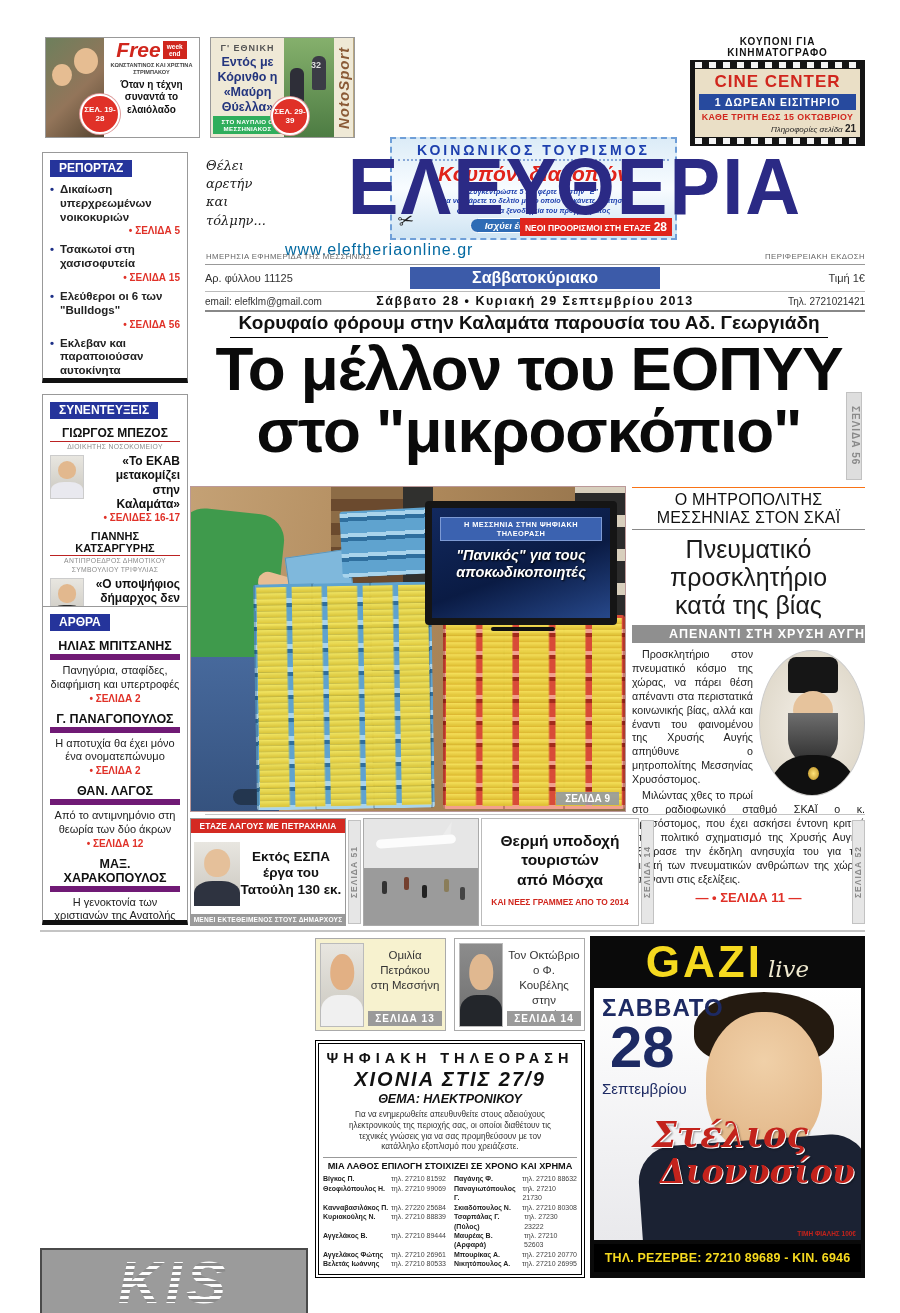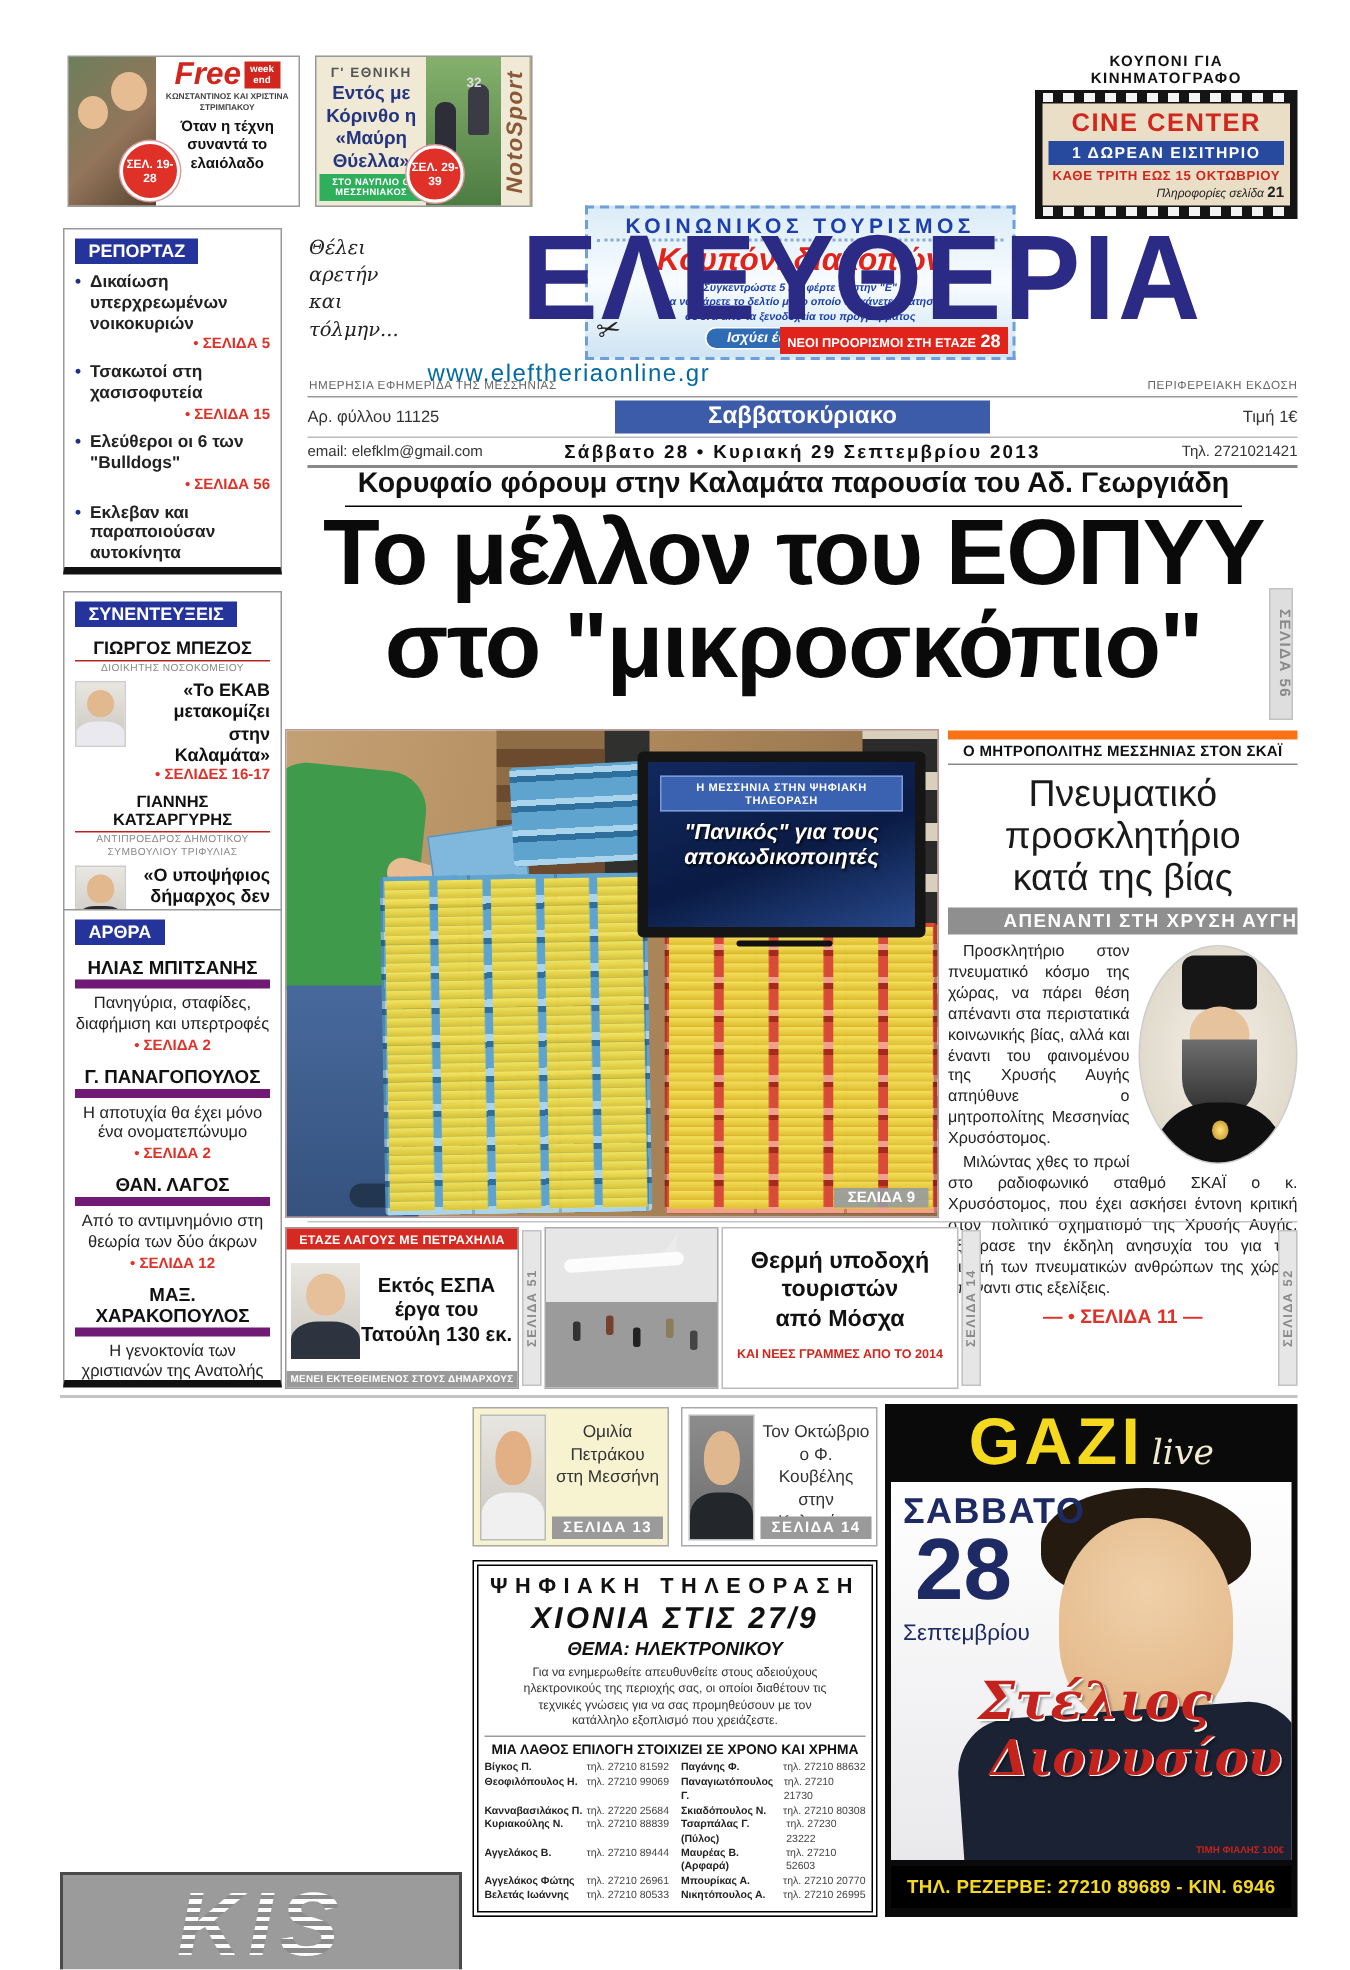--- a/index.html
+++ b/index.html
@@ -27,21 +27,21 @@
 .adnoto{left:210px;top:37px;width:145px;height:101px;border:1px solid #999;background:#efe9d6;display:flex;position:relative}
 .adnoto-brand{writing-mode:vertical-rl;transform:rotate(180deg);font-weight:bold;font-style:italic;font-size:15px;color:#8a5a36;padding:2px 1px;border-left:1px solid #b9a77f;letter-spacing:1px;text-align:center}
 .adnoto-mid{flex:1;text-align:center;padding:5px 2px 3px;display:flex;flex-direction:column}
 .noto-league{font-size:9px;font-weight:bold;color:#555;letter-spacing:1px}
 .noto-title{font-size:12.5px;font-weight:bold;color:#23357e;line-height:1.2;margin-top:2px}
 .noto-foot{margin-top:auto;background:#2fae5c;color:#fff;font-size:6.2px;font-weight:bold;padding:2px 1px;letter-spacing:.3px}
 .adnoto-photo{width:50px;position:relative;background:linear-gradient(#85b06c,#4d7c43);overflow:hidden}
 .adnoto-photo .pl{position:absolute;width:14px;height:34px;background:#2e2e38;border-radius:6px 6px 2px 2px}
 .adnoto-photo .pl.a{left:6px;top:30px}
 .adnoto-photo .pl.b{left:28px;top:18px;background:#3b3b46}
-.jersey{position:absolute;left:27px;top:12px;color:#ddd;font-size:9px;font-weight:bold}
+.jersey{position:absolute;left:27px;top:22px;color:#ddd;font-size:9px;font-weight:bold}
 .adnoto .circle-badge{left:60px;bottom:2px;width:38px;height:38px}
 
 .adtour{left:390px;top:36px;width:287px;height:103px;border:2px dashed #6f9fd8;background:linear-gradient(#dcecf7,#f8fcff 50%,#cfe4f3);padding:3px 6px 0;position:relative;text-align:center}
 .adtour-h{font-weight:bold;color:#1d3fae;font-size:14px;letter-spacing:3px;border-bottom:2px dotted #8aa9d8;padding-bottom:1px}
 .adtour-title{color:#e0241b;font-size:21px;font-weight:bold;font-style:italic;margin-top:1px;text-shadow:0 1px 0 #fff}
 .adtour-body{color:#1d3fae;font-weight:bold;font-style:italic;font-size:7.2px;line-height:1.3;margin-top:1px}
 .adtour-valid{display:inline-block;background:#2f6cb5;color:#fff;border-radius:10px;font-size:9.5px;font-style:italic;font-weight:bold;padding:1px 14px;margin-top:2px;border:1px solid #fff}
 .adtour-foot{position:absolute;right:3px;bottom:2px;background:#e0241b;color:#fff;font-weight:bold;font-size:8.5px;padding:2px 5px}
 .adtour-foot b{font-size:12px;margin-left:3px}
 .scissors{position:absolute;left:6px;bottom:6px;font-size:19px;transform:rotate(-15deg);color:#222}
@@ -113,21 +113,21 @@
 .stack-blue{left:64px;top:96px;width:178px;height:226px;transform:rotate(-1deg);background:repeating-linear-gradient(90deg,rgba(20,40,60,.22) 0 2px,transparent 2px 58px),repeating-linear-gradient(0deg,#a9d4ec 0 5px,#5fa3cf 5px 19px,#2f6f9e 19px 23px)}
 .stack-red{left:252px;top:128px;width:182px;height:194px;background:repeating-linear-gradient(90deg,rgba(60,10,5,.25) 0 2px,transparent 2px 60px),repeating-linear-gradient(0deg,#f2a08e 0 4px,#d84b38 4px 18px,#a32a1c 18px 22px)}
 .tv{position:absolute;left:234px;top:14px;width:192px;height:124px;background:linear-gradient(160deg,#12295e,#0a1b44 55%,#27488a);border:7px solid #151515;border-radius:4px}
 .tv-kicker{margin:9px 8px 6px;background:#3b62b0;color:#fff;font-size:7.4px;font-weight:bold;text-align:center;padding:2px 0;letter-spacing:.4px;border:1px solid #7d9ad4}
 .tv-text{color:#fff;font-weight:bold;font-style:italic;font-size:14.5px;text-align:center;line-height:1.15;text-shadow:1px 1px 2px #000}
 .tv-stand{position:absolute;left:300px;top:140px;width:64px;height:4px;background:#111;border-radius:2px}
 .pbadge{position:absolute;right:6px;bottom:6px;background:rgba(150,155,160,.9);color:#fff;font-weight:bold;font-size:10px;padding:1px 9px}
 
 
 .bishop{left:632px;top:487px;width:233px}
-.b-kicker{font-size:10px;font-weight:bold;text-align:center;border-top:6px solid #f97316;border-bottom:1px solid #888;padding:3px 0 2px;letter-spacing:.2px}
+.b-kicker{font-size:16px;font-weight:normal;text-align:center;border-top:1px solid #f97316;border-bottom:1px solid #888;padding:3px 0 2px;letter-spacing:.2px}
 .b-title{font-size:25px;text-align:center;line-height:1.12;margin-top:5px;color:#1a1a1a}
 .b-sub{background:#8f8f8f;color:#fff;font-weight:bold;font-size:12.5px;text-align:right;letter-spacing:1px;padding:2px 0;margin:6px 0 5px}
 .b-body{font-size:10.7px;line-height:1.3;text-align:justify;color:#222}
 .b-body p{text-indent:10px;margin-bottom:2px}
 .bishop-photo{float:right;width:106px;height:146px;margin:2px 0 4px 6px;border-radius:50%;background:radial-gradient(#f4efe7,#d9d2c2);position:relative;overflow:hidden;border:1px solid #ccc}
 .bp-hat{position:absolute;left:28px;top:6px;width:50px;height:36px;background:#161616;border-radius:8px 8px 4px 4px}
 .bp-face{position:absolute;left:33px;top:40px;width:40px;height:38px;background:#e6c39c;border-radius:50%}
 .bp-beard{position:absolute;left:28px;top:62px;width:50px;height:52px;background:linear-gradient(#6e6e6e,#2b2b2b);border-radius:0 0 50% 50%}
 .bp-body{position:absolute;left:8px;top:104px;width:90px;height:44px;background:#101010;border-radius:40px 40px 0 0}
 .bp-medal{position:absolute;left:48px;top:116px;width:11px;height:13px;background:radial-gradient(#ffe37a,#b98b1e);border-radius:50%}

